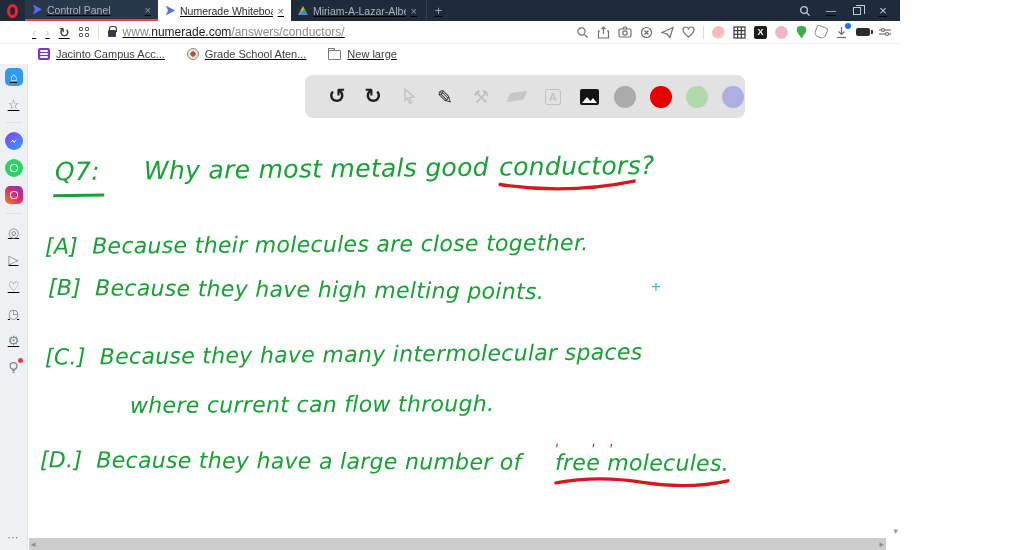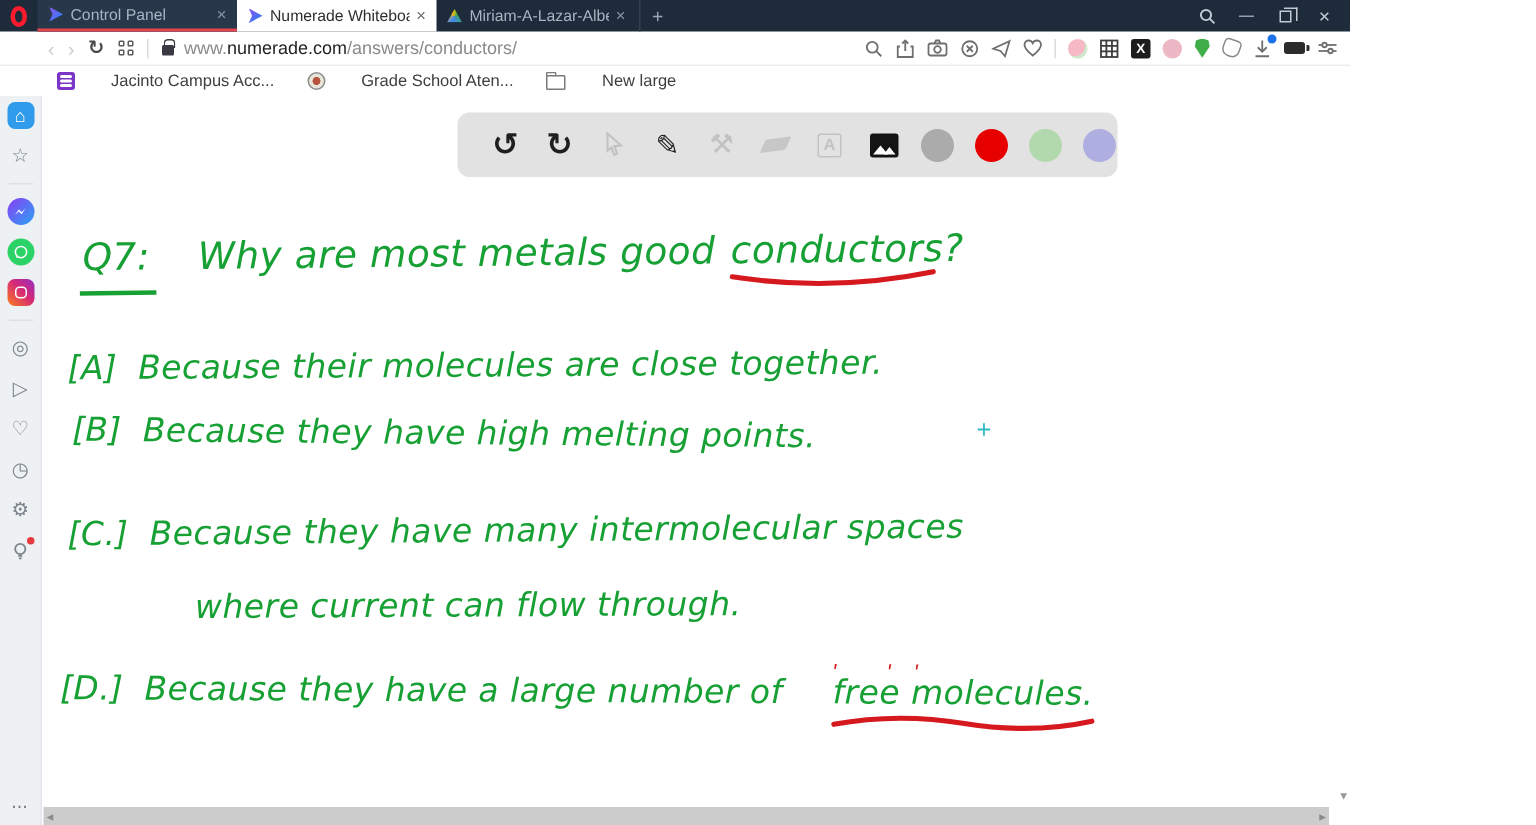--- a/index.html
+++ b/index.html
@@ -1,17 +1,17 @@
 <!DOCTYPE html>
 <html><head>
 <meta charset="utf-8">
 <style>
   * { margin:0; padding:0; box-sizing:border-box; }
   html,body { width:1024px; height:550px; overflow:hidden; font-family:"Liberation Sans","DejaVu Sans",sans-serif; background:#fff; }
-  .window { width:900px; height:550px; display:flex; flex-direction:column; }
+  .window { width:900px; height:550px; display:flex; flex-direction:column;text-decoration:underline; }
 
   
   .tabbar { height:21px; background:#1e2b3a; display:flex; align-items:stretch; flex-shrink:0; position:relative; }
   .opera-logo { width:25px; display:flex; align-items:center; justify-content:center; }
   .opera-o { width:11px; height:14px; border:3px solid #ff1b2d; border-radius:50%; }
   .tab { display:flex; align-items:center; gap:5px; padding:0 7px; width:133px; font-size:10.5px; color:#a7b4c2; position:relative; }
   .tab .tab-label { white-space:nowrap; overflow:hidden; flex:1; }
   .tab .tab-close { color:#8b99a7; font-size:11px; flex-shrink:0; cursor:default; }
   .tab.first { background:#28374a; border-bottom:2px solid #e4454d; }
   .tab.active { background:#ffffff; color:#2d2d2d; }
@@ -46,21 +46,21 @@
   .ext-rose { width:13px; height:13px; border-radius:50%; background:radial-gradient(circle at 60% 40%,#edb6c4 0 60%,#f3dadd); }
   .ext-pin { width:11px; height:13px; background:#3fae49; clip-path:polygon(50% 100%,5% 42%,12% 12%,50% 0,88% 12%,95% 42%); position:relative; }
   .ext-shield { width:12px; height:12px; border:1.3px solid #8a8a8a; border-radius:3px 3px 5px 5px; transform:rotate(20deg); }
   .dl-wrap { position:relative; }
   .dl-dot { position:absolute; top:-3px; right:-3px; width:6px; height:6px; border-radius:50%; background:#1a73e8; }
   .battery { width:14px; height:8px; background:#2c2c2c; border-radius:2px; position:relative; }
   .battery::after { content:""; position:absolute; right:-2.5px; top:2px; width:2px; height:4px; background:#2c2c2c; border-radius:0 1px 1px 0; }
 
   
   .bookmarksbar { height:20px; background:#fff; display:flex; align-items:center; gap:22px; padding-left:38px; font-size:11px; color:#3e3e3e; flex-shrink:0; }
-  .bm { display:flex; align-items:center; gap:24px; }
+  .bm { display:flex; align-items:center; gap:6px; }
   .bm-ico-purple { width:12px; height:12px; background:#7b35c9; border-radius:2px; display:flex; flex-direction:column; justify-content:center; gap:1.5px; padding:0 2px; }
   .bm-ico-purple i { display:block; height:1.4px; background:#fff; border-radius:1px; }
   .bm-ico-circle { width:12px; height:12px; border-radius:50%; border:1.4px solid #8a8a8a; background:radial-gradient(circle,#b5533c 0 35%,#e9e4da 40%); }
   .bm-folder { width:13px; height:10px; border:1.2px solid #7a7a7a; border-radius:1px; position:relative; margin-top:2px; }
   .bm-folder::before { content:""; position:absolute; top:-3px; left:-1.2px; width:5px; height:2px; border:1.2px solid #7a7a7a; border-bottom:none; border-radius:1px 1px 0 0; }
 
   
   .bodyrow { flex:1; display:flex; min-height:0; }
   .sidebar { width:28px; background:#eef1f4; border-right:1px solid #e2e6ea; display:flex; flex-direction:column; align-items:center; padding-top:4px; flex-shrink:0; position:relative; }
   .sb { width:18px; height:18px; display:flex; align-items:center; justify-content:center; margin-bottom:9px; color:#7d848b; font-size:13px; flex-shrink:0; }
@@ -87,21 +87,21 @@
   .eraser-shape { width:16px; height:9px; background:#c7c7c7; transform:skewX(-30deg) rotate(-8deg); border-radius:1px; }
   .textA { width:16px; height:16px; border:1.6px solid #c2c2c2; border-radius:2px; color:#c2c2c2; font-size:11px; font-weight:bold; display:flex; align-items:center; justify-content:center; }
   .img-tool { width:19px; height:16px; background:#141414; border-radius:2px; position:relative; overflow:hidden; }
   .img-tool::before { content:""; position:absolute; bottom:2px; left:2px; border-left:5px solid transparent; border-right:5px solid transparent; border-bottom:6px solid #fff; }
   .img-tool::after { content:""; position:absolute; bottom:2px; left:9px; border-left:4px solid transparent; border-right:4px solid transparent; border-bottom:5px solid #fff; }
   .swatch { width:22px; height:22px; border-radius:50%; margin:0 7px; flex-shrink:0; }
 
   
   .ink { position:absolute; font-family:"DejaVu Sans",sans-serif; font-style:italic; color:#17a034; white-space:nowrap; letter-spacing:0.3px; }
   .q-line { left:25px; top:90px; font-size:25px; transform:rotate(-0.6deg); }
-  .q-label { border-bottom:3px solid #17a034; padding:0 4px 8px 2px; margin-right:28px;text-align:center; }
+  .q-label { border-bottom:3px solid #17a034; padding:0 4px 8px 2px; margin-right:40px;text-align:center; }
   .hl-red { position:relative; padding:0 2px; }
   .hl-red svg { position:absolute; left:0; overflow:visible; }
   .opt { font-size:22px; }
   .opt .lbl { margin-right:14px; }
   .opt-a { left:17px; top:168px; transform:rotate(-0.4deg); }
   .opt-b { left:20px; top:213px; transform:rotate(0.5deg); }
   .opt-c { left:17px; top:278px; transform:rotate(-0.5deg); }
   .opt-c2 { left:102px; top:328px; transform:rotate(-0.3deg); }
   .opt-d { left:12px; top:385px; transform:rotate(0.3deg); }
   .accents { position:absolute; top:-8px; left:2px; color:#d6191f; font-size:14px; font-style:normal; letter-spacing:14px; }

